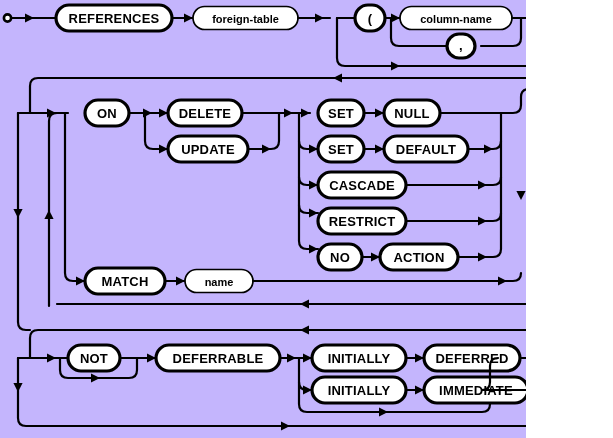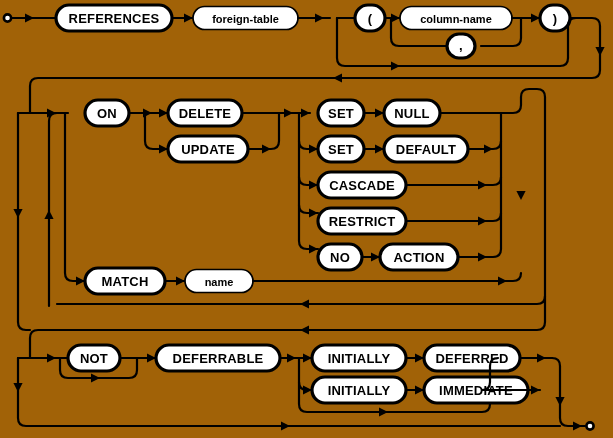--- a/index.html
+++ b/index.html
@@ -5,23 +5,23 @@
   html, body {
     margin: 0;
     padding: 0;
     background: #ffffff;
   }
   body {
     font-family: "Liberation Sans", sans-serif;
   }
   #diagram-wrap {
     position: relative;
-    width: 613px;
+    width: 526px;
     height: 438px;
-    background: #a16207;
+    background: #c4b5fd;
     overflow: hidden;
   }
   svg#railroad {
     display: block;
     width: 613px;
     height: 438px;
   }
   .rail {
     fill: none;
     stroke: #000000;

